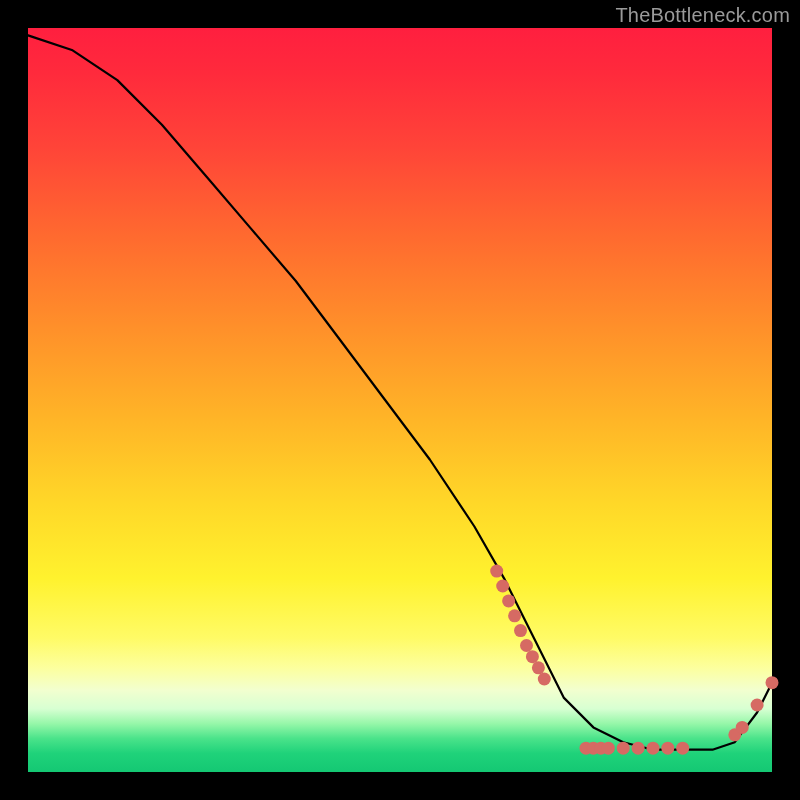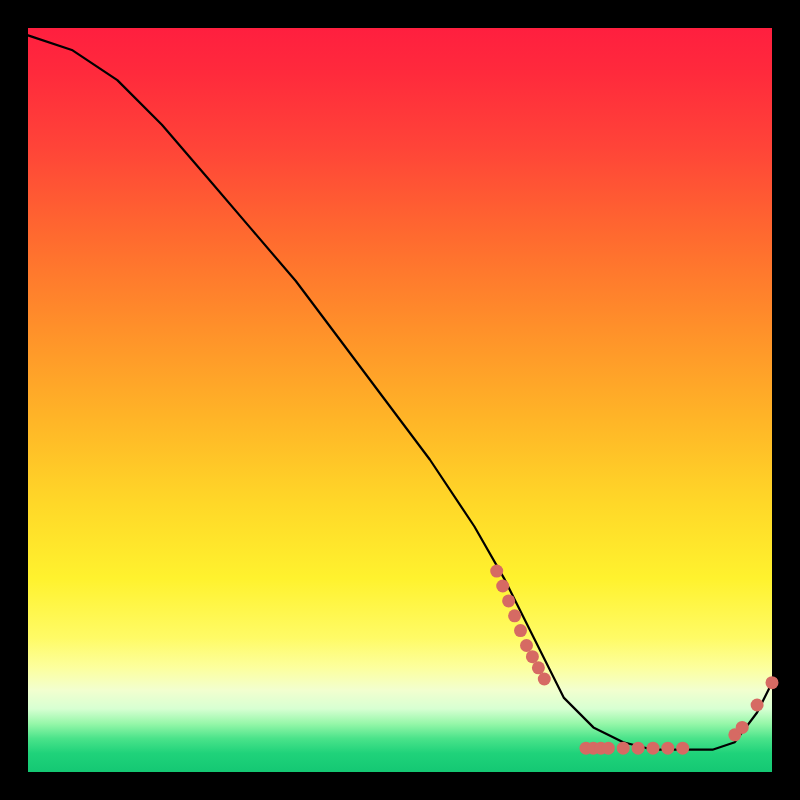--- a/index.html
+++ b/index.html
@@ -60,20 +60,21 @@
     width: 744px;
     height: 744px;
     overflow: visible;
   }
 </style>
 </head>
 <body>
 
 <div class="stage">
 
+  <div class="watermark">TheBottleneck.com</div>
 
   <div class="plot-area">
     <svg class="curve" viewBox="0 0 744 744" preserveAspectRatio="none">
       <path id="curve-path" fill="none" stroke="#000" stroke-width="2.2" stroke-linecap="round" stroke-linejoin="round" d="M0.0 7.4 L44.6 22.3 L89.3 52.1 L133.9 96.7 L178.6 148.8 L223.2 200.9 L267.8 253.0 L312.5 312.5 L357.1 372.0 L401.8 431.5 L446.4 498.5 L476.2 550.6 L505.9 610.1 L520.8 639.8 L535.7 669.6 L565.4 699.4 L595.2 714.2 L625.0 721.7 L654.7 721.7 L684.5 721.7 L706.8 714.2 L729.1 684.5 L744.0 654.7"></path>
       <g id="markers">
           <circle cx="468.7" cy="543.1" r="6.5" fill="#d66a63"></circle>
           <circle cx="474.7" cy="558.0" r="6.5" fill="#d66a63"></circle>
           <circle cx="480.6" cy="572.9" r="6.5" fill="#d66a63"></circle>
           <circle cx="486.6" cy="587.8" r="6.5" fill="#d66a63"></circle>
           <circle cx="492.5" cy="602.6" r="6.5" fill="#d66a63"></circle>

